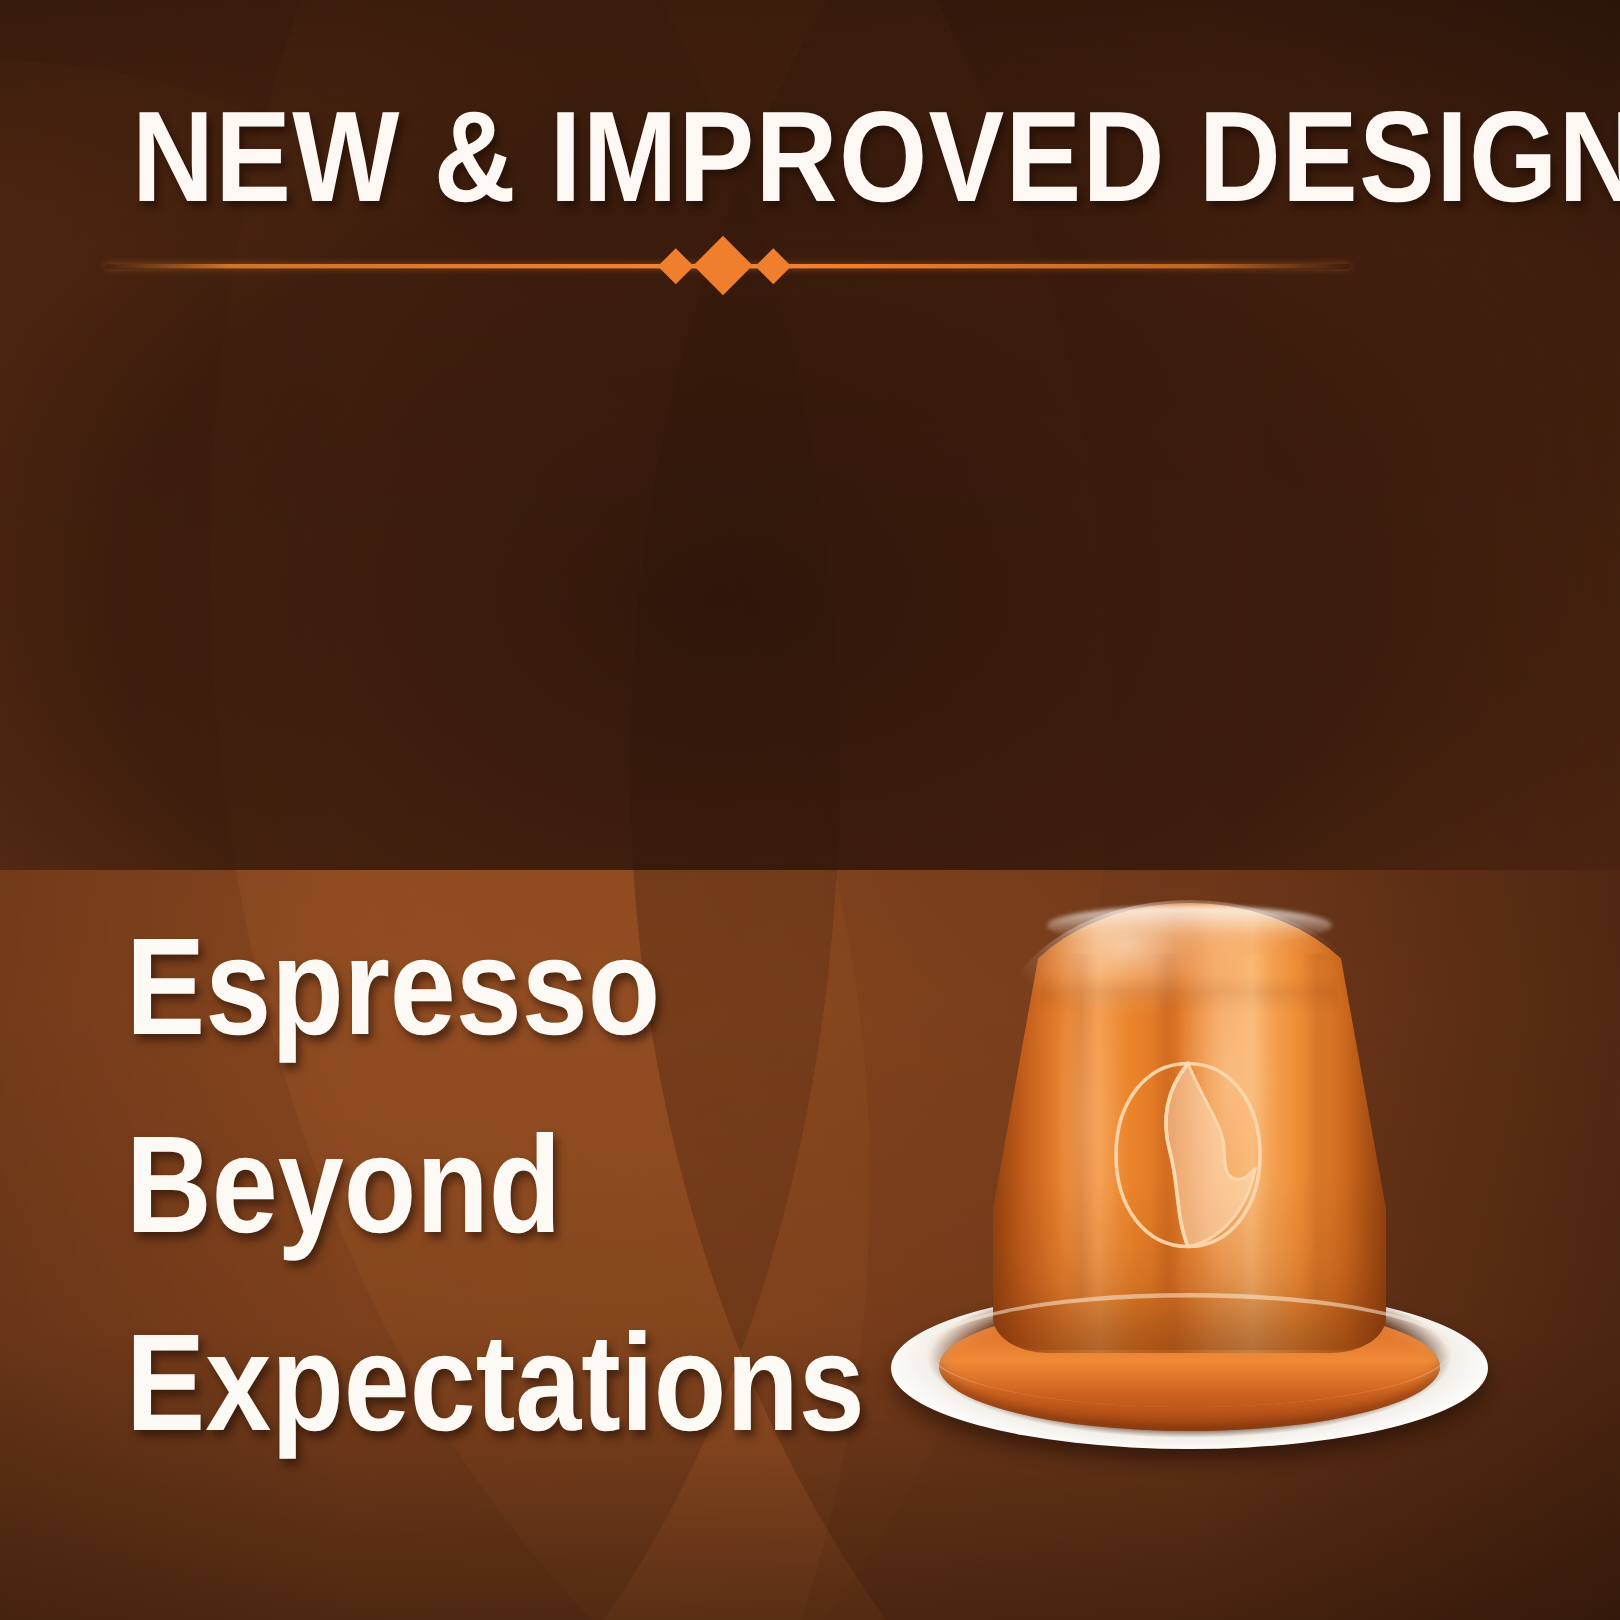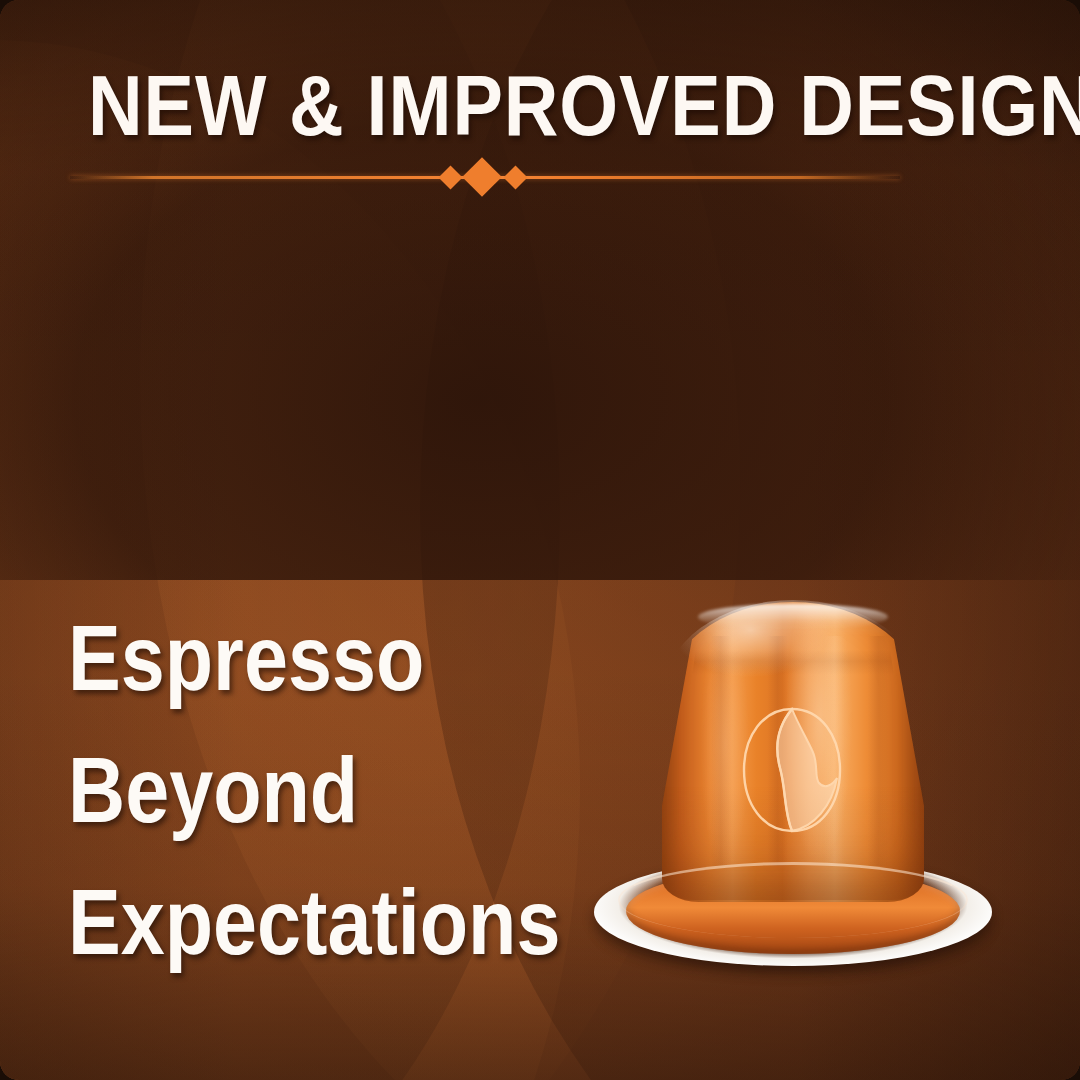--- a/index.html
+++ b/index.html
@@ -9,21 +9,20 @@
     background: #1a0d06;
   }
   #poster {
     position: relative;
     width: 1080px;
     height: 1080px;
     overflow: hidden;
     font-family: "Liberation Sans", sans-serif;
     background: #70destroyed;
     background: radial-gradient(ellipse 120% 95% at 38% 72%, #9c4f20 0%, #8b4620 30%, #6e3517 62%, #4a2310 86%, #35180b 100%);
-    border-radius: 19px;
   }
 
   
   .bg-layer { position: absolute; pointer-events: none; }
 
   .bg-dark-top {
     top: -320px; left: -150px;
     width: 1500px; height: 900px;
     background: radial-gradient(ellipse 60% 70% at 42% 80%, rgba(42,19,9,0.92) 0%, rgba(48,22,10,0.78) 45%, rgba(60,28,13,0.25) 72%, rgba(60,28,13,0) 88%);
   }
@@ -129,21 +128,21 @@
     text-shadow: 2px 3px 5px rgba(28,12,5,0.50);
     white-space: nowrap;
     transform: scaleX(0.96);
     transform-origin: left center;
   }
   .feature-line.emph { font-size: 47px; }
 
   
   .tagline {
     position: absolute;
-    left: 68px; top: 592px;
+    left: 84px; top: 592px;
     width: 560px;
   }
   .tagline-line {
     font-family: "Liberation Sans Narrow", "Liberation Sans", sans-serif;
     font-weight: 700;
     font-size: 92px;
     line-height: 132px;
     color: #fdfaf6;
     letter-spacing: 0px;
     transform: scaleX(0.86);

